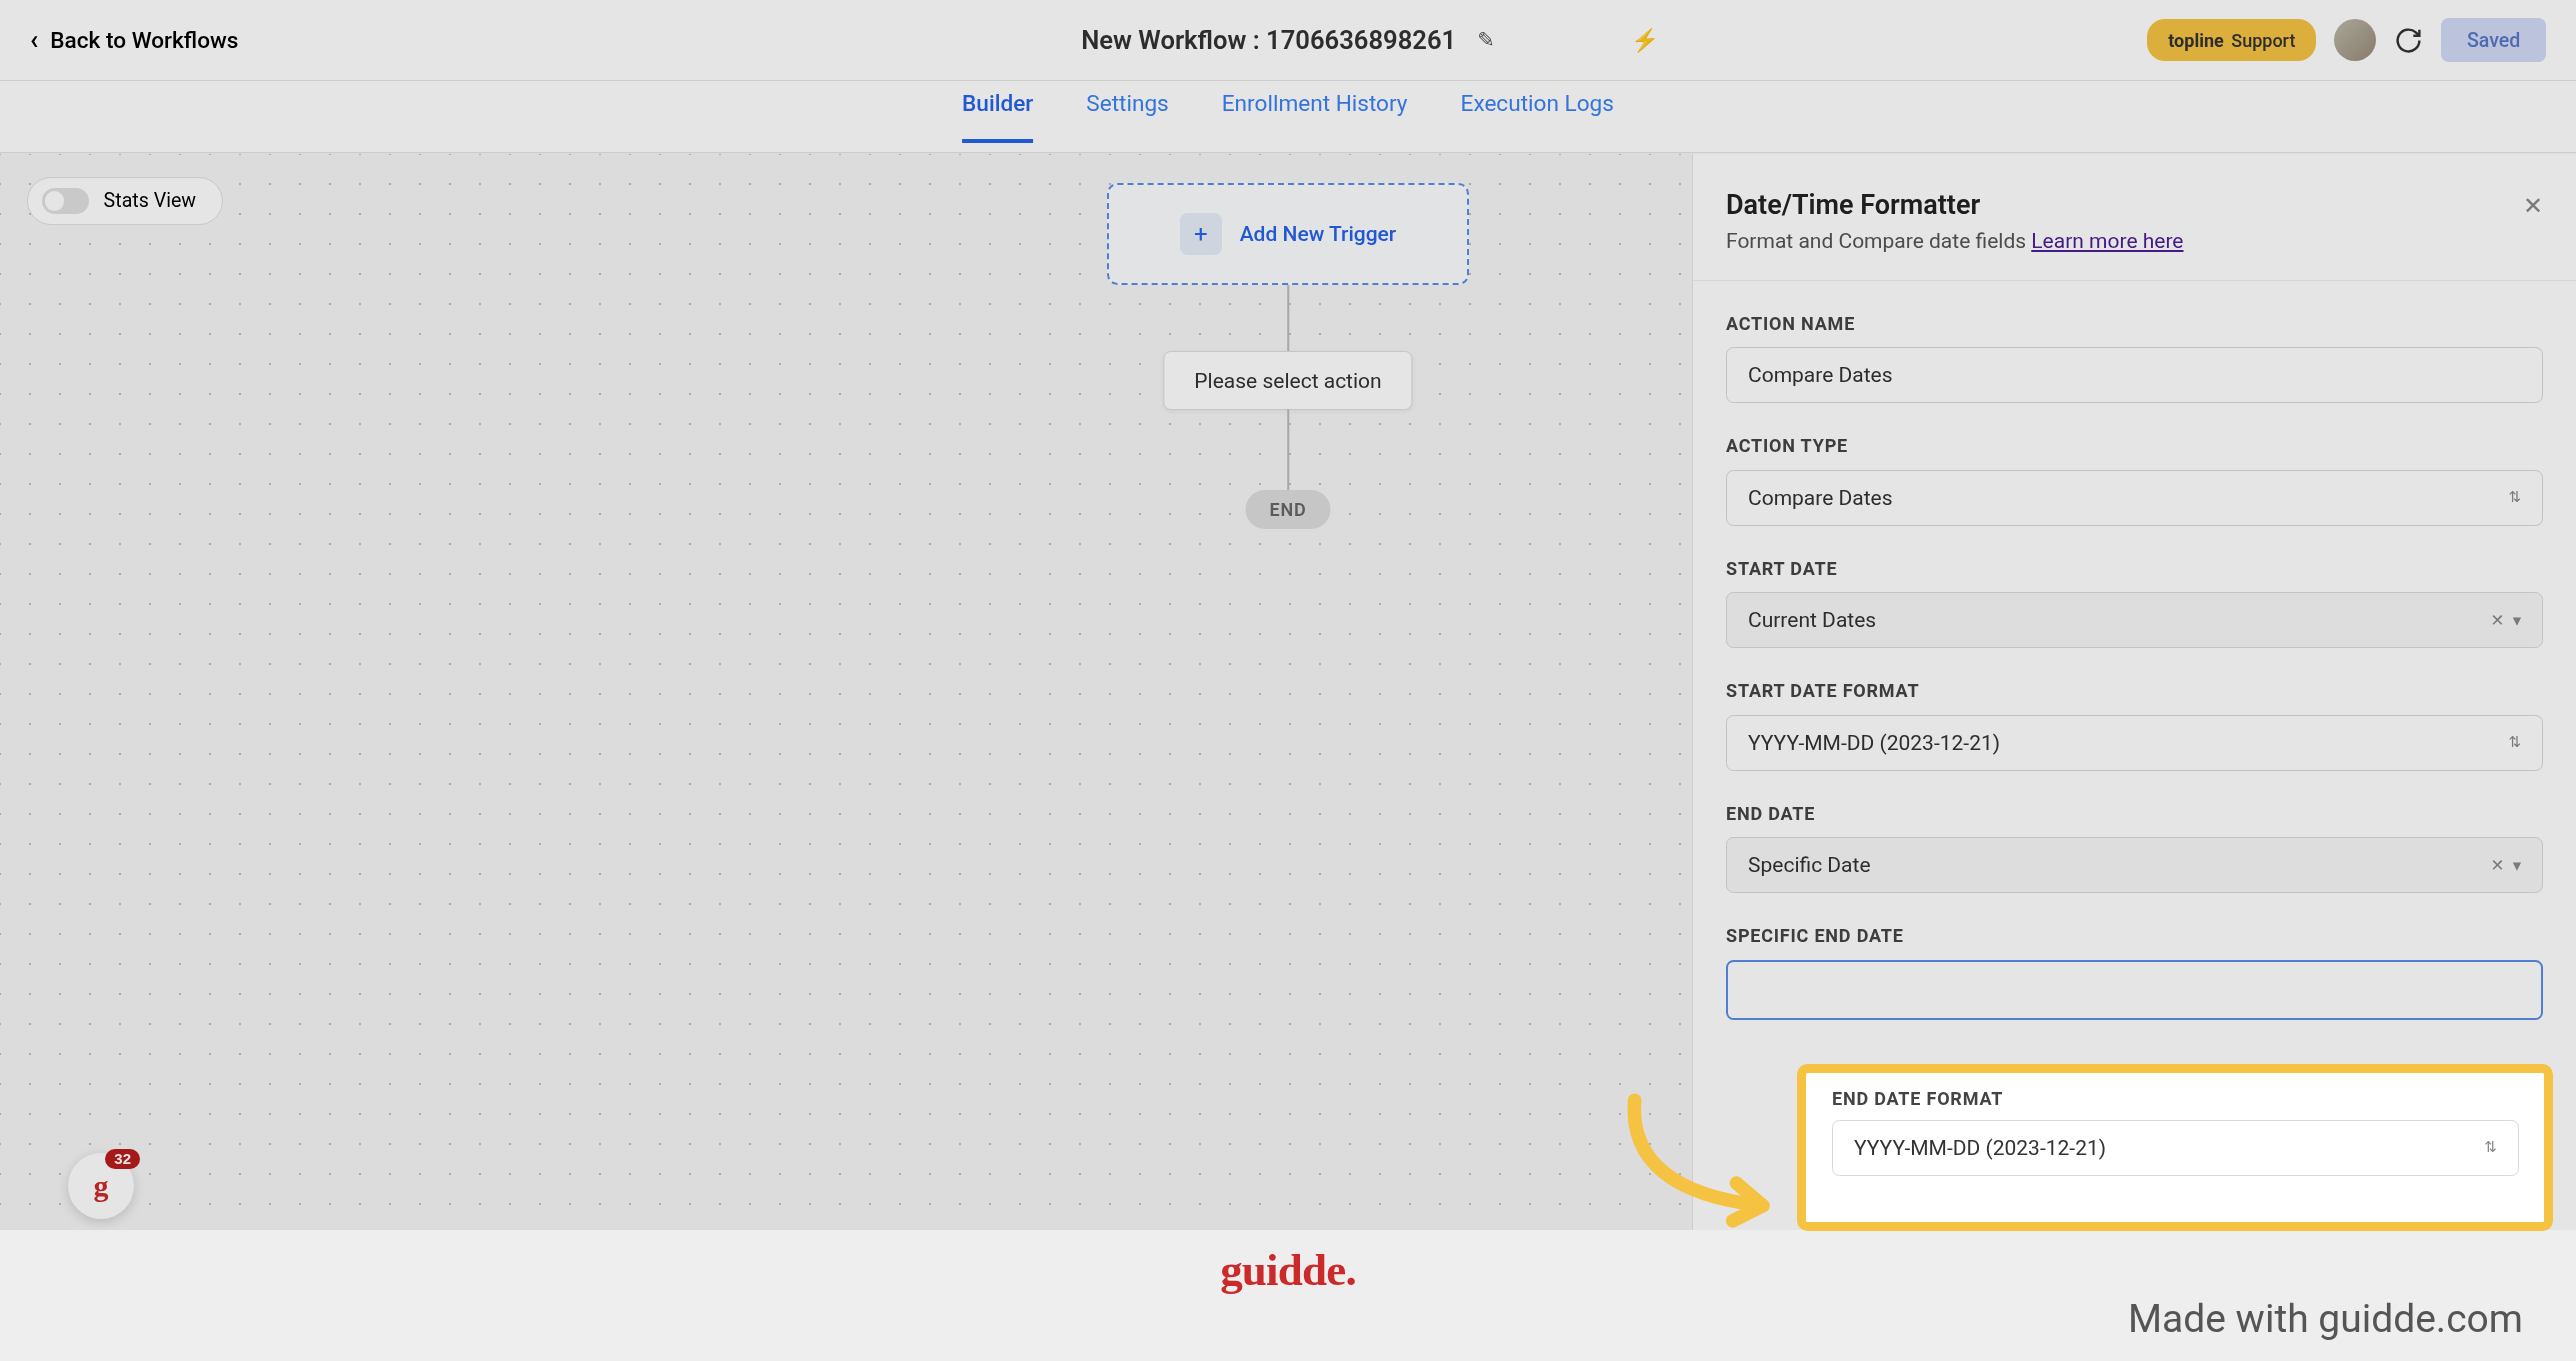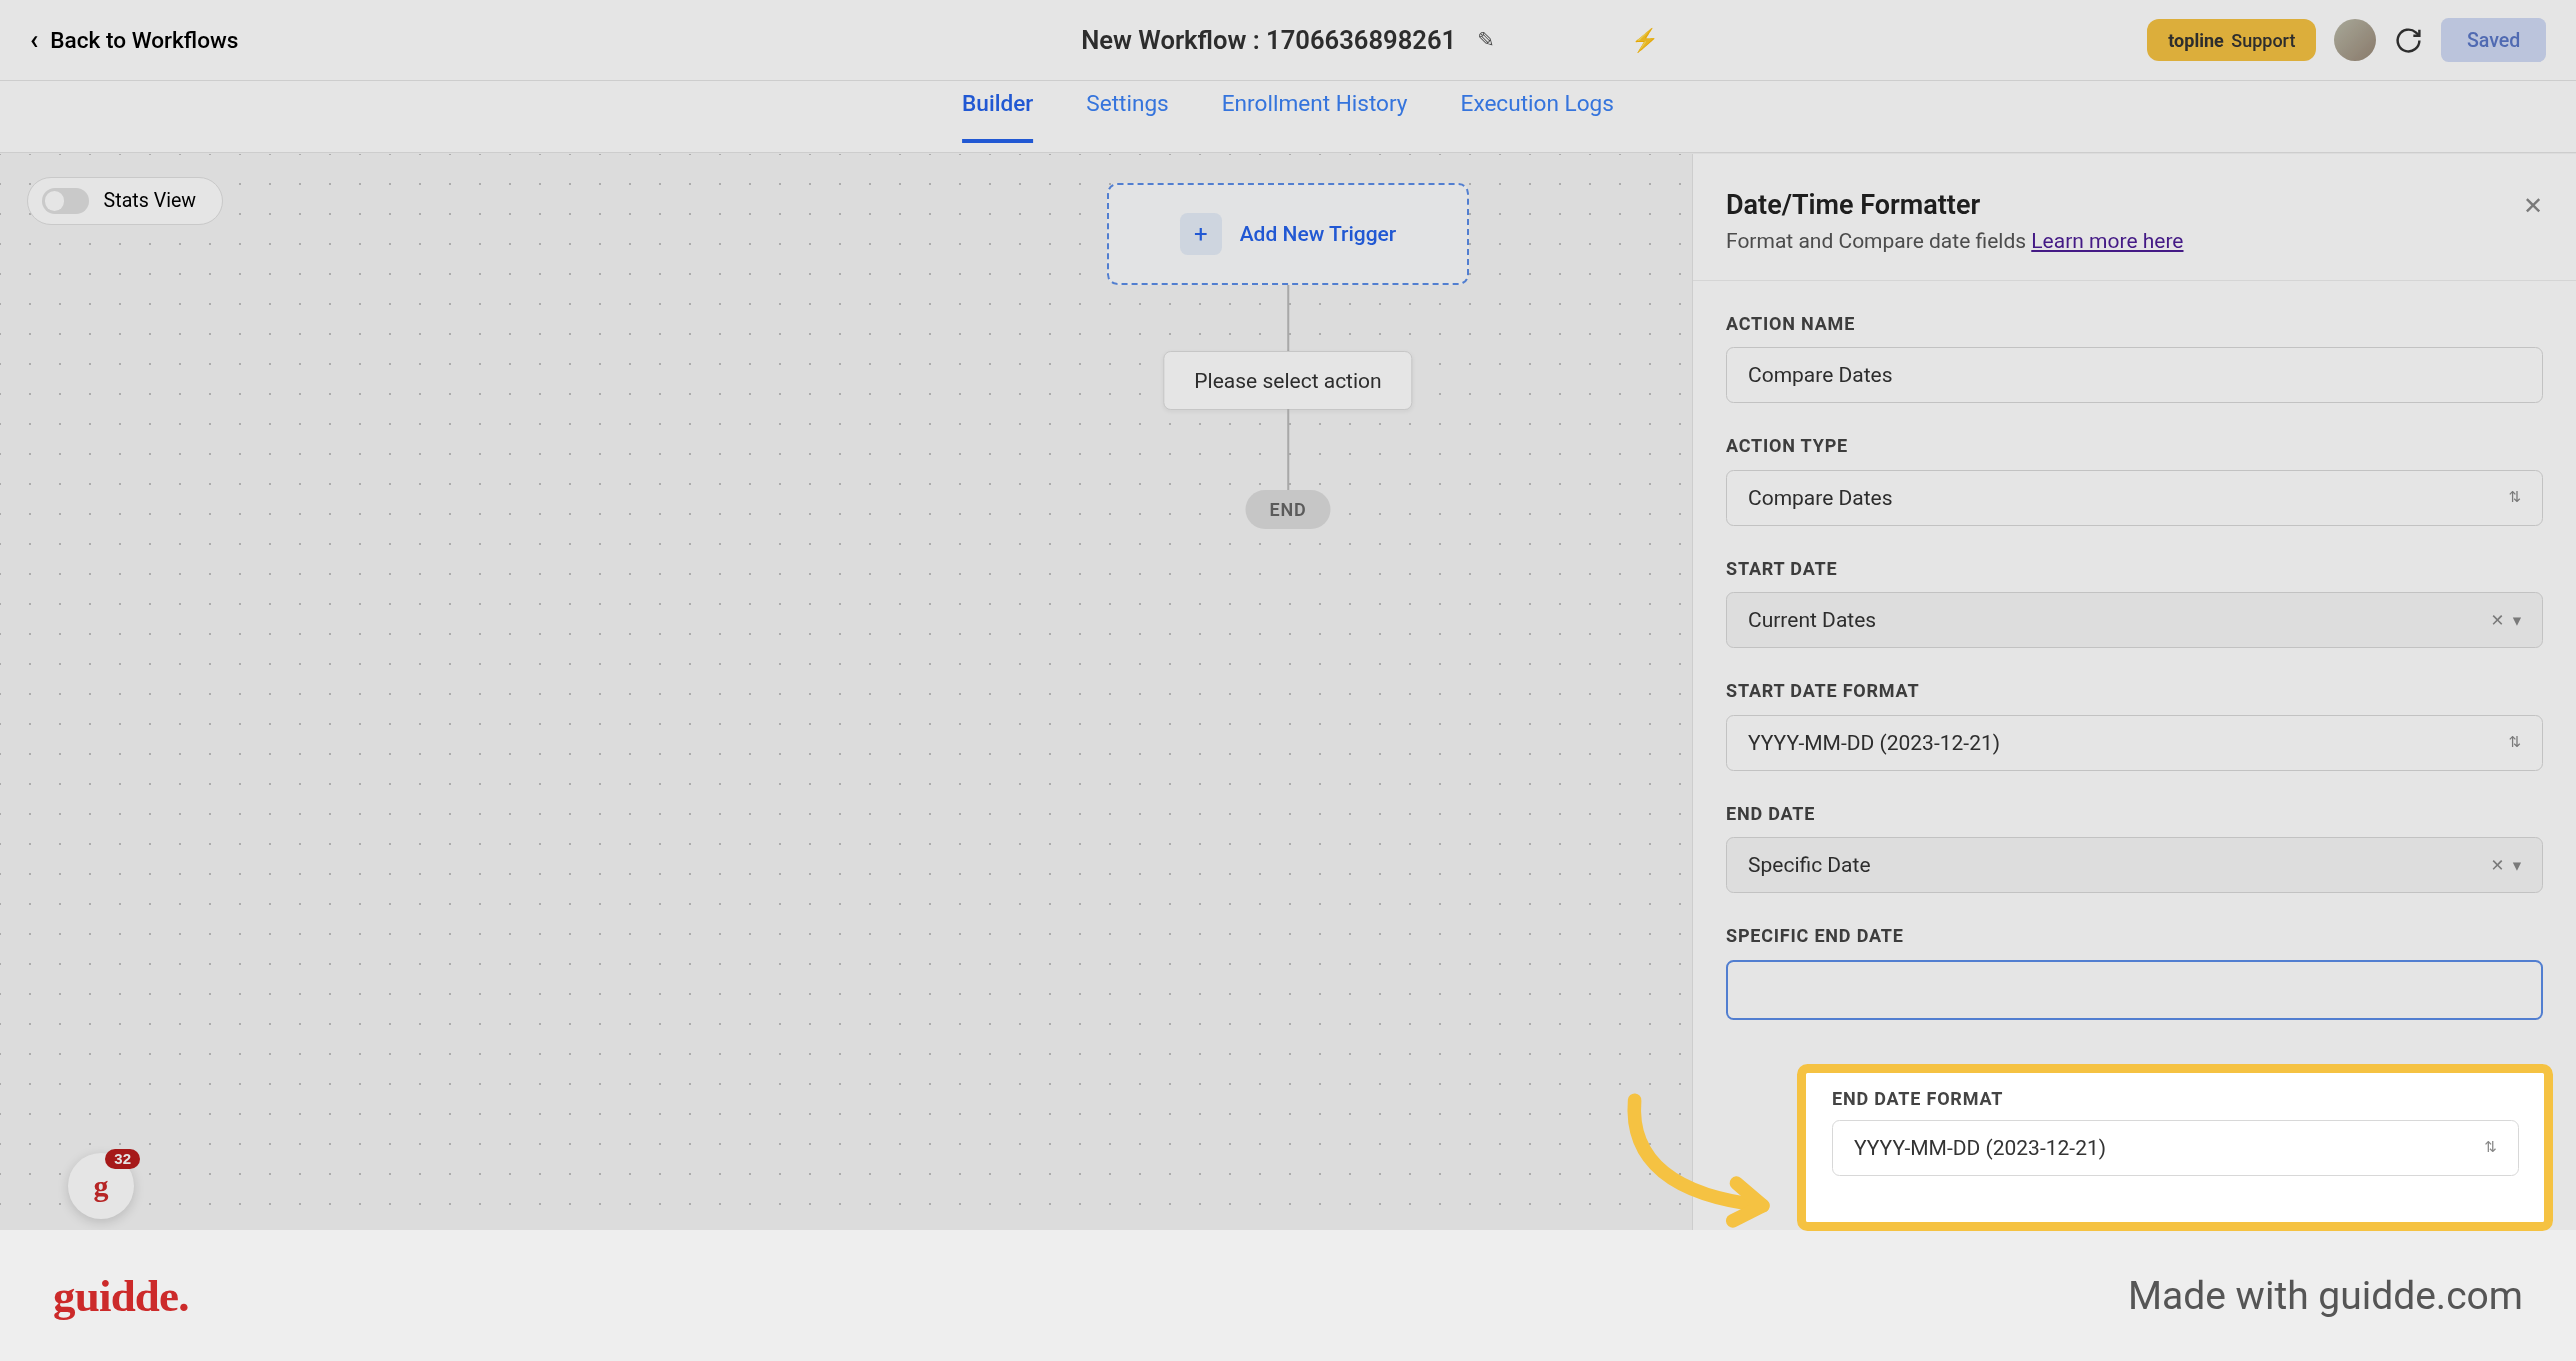--- a/index.html
+++ b/index.html
@@ -6,21 +6,21 @@
 body { width: 2576px; height: 1362px; background: #f5f5f5; position: relative; overflow: hidden; }
 
 .top-bar { height: 81px; background: #fff; border-bottom: 0.8px solid #e5e5e5; display: flex; align-items: center; padding: 0 30px; }
 .back-btn { display: flex; align-items: center; gap: 12px; font-size: 22.6px; font-weight: 500; cursor: pointer; }
 .back-chevron { font-size: 27px; font-weight: 600; }
 .title-wrap { position: absolute; left: 50%; transform: translateX(-50%); display: flex; align-items: center; gap: 21px; }
 .workflow-title { font-size: 25.6px; font-weight: 600; color: #333; }
 .edit-icon { font-size: 21px; cursor: pointer; color: #555; }
 .bolt-icon { position: absolute; left: 1631px; color: #f5b800; font-size: 22.6px; }
 .top-right { margin-left: auto; display: flex; align-items: center; gap: 18px; }
-.support-btn { background: #f5c242; color: #333; padding: 10.5px 21px; border-radius: 12px; font-size: 18px; font-weight: 500; display: flex; align-items: center; gap: 7.5px; cursor: pointer; }
+.support-btn { background: #f5c242; color: #333; padding: 10.5px 21px; border-radius: 18px; font-size: 18px; font-weight: 500; display: flex; align-items: center; gap: 7.5px; cursor: pointer; }
 .support-btn b { font-weight: 700; }
 .avatar { width: 42px; height: 42px; border-radius: 50%; background: linear-gradient(135deg,#bba,#987); }
 .refresh-icon { width: 29px; height: 29px; cursor: pointer; }
 .saved-btn { background: #d1dbf5; color: #5a77c7; padding: 10.5px 25.6px; border-radius: 7.5px; font-size: 19.6px; font-weight: 500; }
 
 .sub-bar { height: 72px; background: #fff; border-bottom: 0.8px solid #e5e5e5; display: flex; align-items: center; }
 .tabs { position: absolute; left: 50%; transform: translateX(-50%); display: flex; gap: 53px; }
 .tab { font-size: 22.6px; color: #3b82f6; padding-bottom: 25.6px; cursor: pointer; position: relative; }
 .tab.active { color: #2563eb; font-weight: 500; }
 .tab.active::after { content: ""; position: absolute; bottom: 0; left: 0; right: 0; height: 3.8px; background: #2563eb; }
@@ -61,21 +61,21 @@
 .field-input.active { border: 2.3px solid #5b8de8; height: 60px; }
 .sel-icons { display: flex; gap: 7.5px; align-items: center; color: #888; font-size: 16.6px; }
 .updown { font-size: 15px; color: #888; line-height: 7.5px; }
 
 .highlight-box { position: absolute; top: 1064px; right: 22.6px; width: 756px; height: 167px; border: 9px solid #f5c242; border-radius: 10.5px; background: #fff; padding: 15px 25.6px; z-index: 5; }
 .highlight-box .field-label { margin-top: 0; }
 .arrow-svg { position: absolute; top: 1085px; right: 783px; width: 181px; height: 151px; z-index: 6; }
 
 .overlay-dim { position: absolute; top: 0; left: 0; right: 0; bottom: 114px; background: rgba(0,0,0,.10); pointer-events: none; }
 
-.footer { position: absolute; bottom: 0; left: 0; right: 0; height: 132px; background: #eee; display: flex; align-items: center; padding: 7px 53px; }
+.footer { position: absolute; bottom: 0; left: 0; right: 0; height: 132px; background: #eee; display: flex; align-items: center; padding: 14px 53px; flex-direction: column; }
 .guidde-logo { font-family: Georgia, serif; font-size: 45px; font-weight: 700; color: #cc2a2a; letter-spacing: -0.8px; }
 .made-with { margin-left: auto; font-size: 39px; color: #555; }
 </style>
 </head>
 <body>
 
 <div class="top-bar">
   <div class="back-btn">
     <span class="back-chevron">‹</span>
     <span>Back to Workflows</span>

